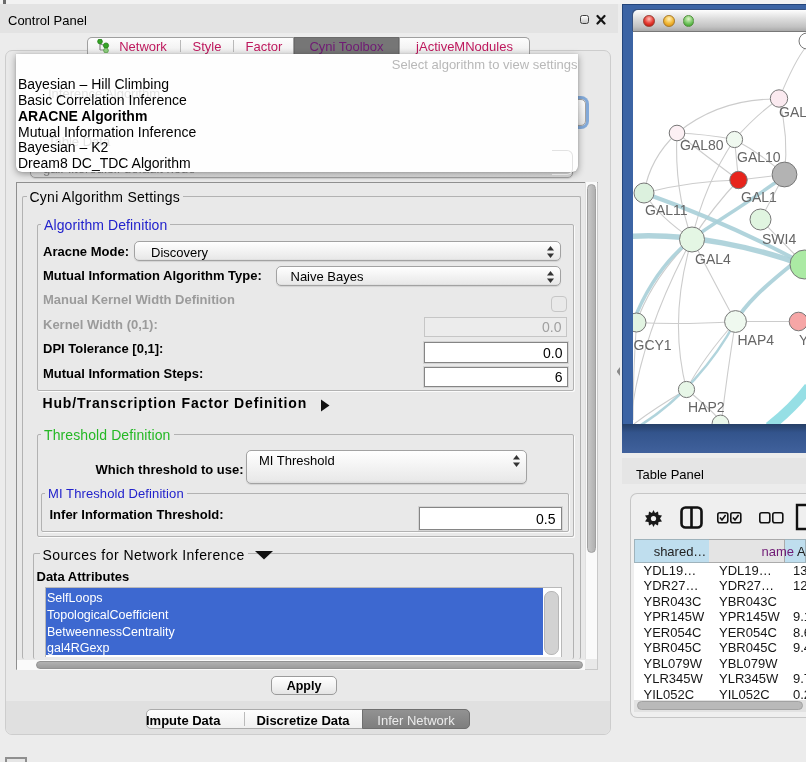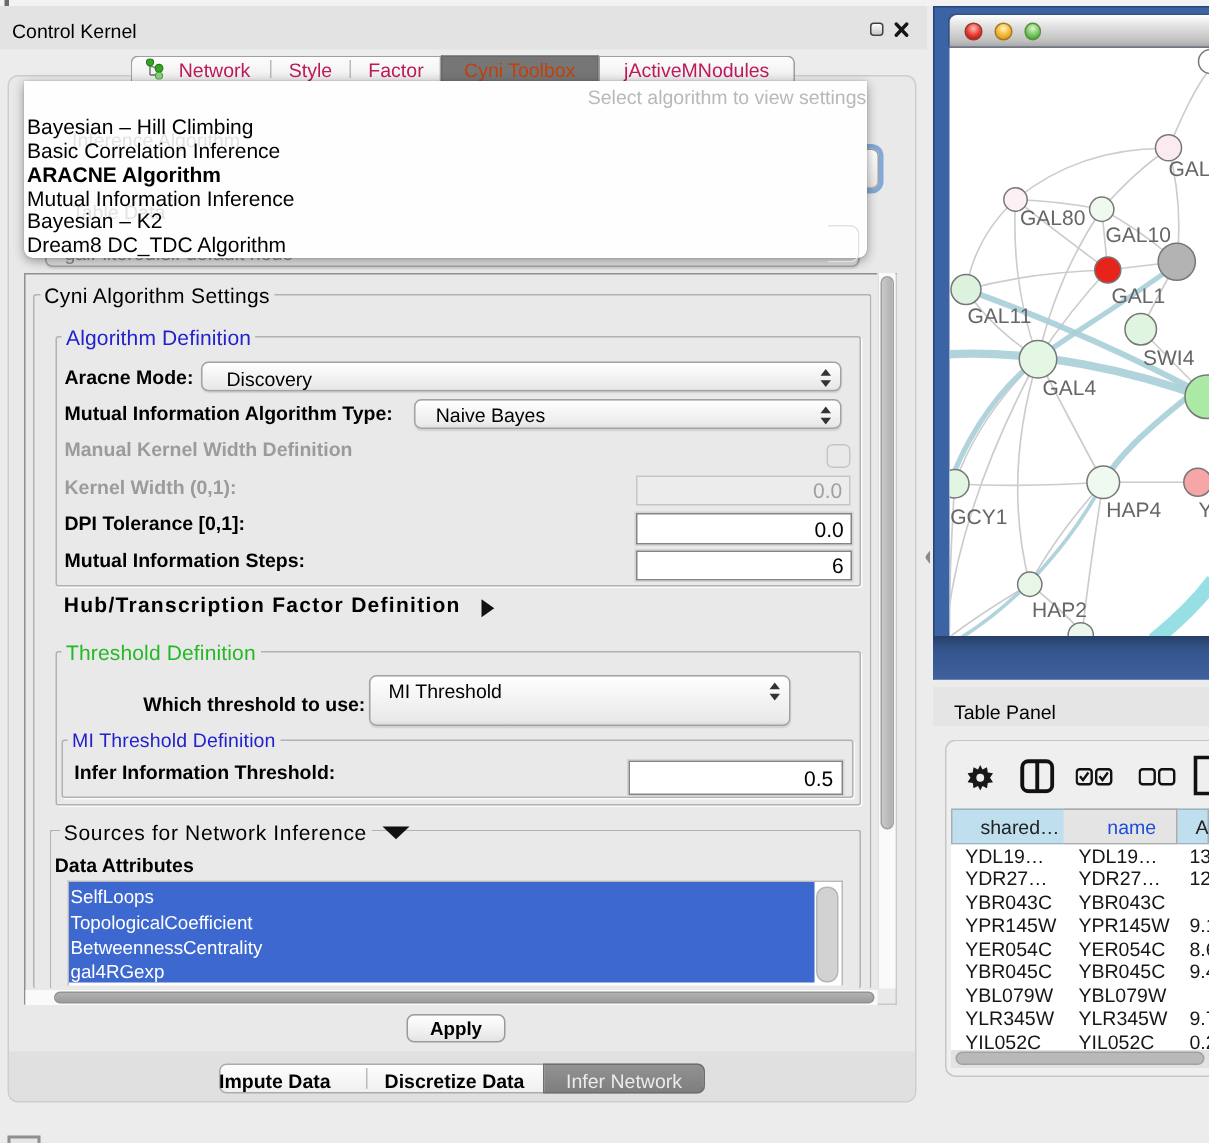--- a/index.html
+++ b/index.html
@@ -25,21 +25,21 @@
   .tabtxt{font-size:13px;color:#be185d;text-align:center;line-height:17px;}
   .sep{position:absolute;top:40px;width:1px;height:12px;background:#b9b9b9;}
 </style>
 </head>
 <body>
 
 <div class="a" style="left:0;top:0;width:806px;height:4px;background:#f2f2f2;"></div>
 <div class="a" style="left:3px;top:0;width:3px;height:4px;background:#6b6b6b;"></div>
 
 <div class="a" style="left:0;top:4px;width:618px;height:29px;background:#e3e3e3;"></div>
-<div class="a r13" style="left:8px;top:13px;">Control Kernel</div>
+<div class="a r13" style="left:8px;top:13px;">Control Panel</div>
 <div class="a" style="left:579.5px;top:14.5px;width:9.5px;height:9.5px;border:1.5px solid #3f3f3f;border-radius:2.5px;background:linear-gradient(#fdfdfd,#c8c8c8);"></div>
 <svg class="a" style="left:595.5px;top:13.5px;" width="10" height="11" viewBox="0 0 10 11">
     <path d="M1.5 2 L8.5 9.5 M8.5 2 L1.5 9.5" stroke="#151515" stroke-width="2.2" stroke-linecap="round"></path>
   </svg>
 
 <div class="a" style="left:5px;top:50px;width:606px;height:685px;background:#e9e9e9;border:1px solid #cdcdcd;border-radius:7px;"></div>
 
 <div class="a" style="left:6px;top:701px;width:604px;height:33px;background:#e0e0e0;border-radius:0 0 7px 7px;"></div>
 
 <div class="tab" style="left:87px;width:207px;border-radius:5px 0 0 0;"></div>
@@ -49,21 +49,21 @@
   <path d="M3 3 L3 11 M3 5 L8 6.5 M3 11 L8 11" stroke="#8a8a8a" stroke-width="1.2" fill="none"></path>
   <circle cx="3" cy="2.5" r="2.4" fill="#35a425" stroke="#1d7a12" stroke-width="0.7"></circle>
   <circle cx="9" cy="6.5" r="2.6" fill="#35a425" stroke="#1d7a12" stroke-width="0.7"></circle>
   <circle cx="9" cy="11.5" r="2.4" fill="#8ecf7f" stroke="#4a9a3a" stroke-width="0.7"></circle>
 </svg>
 <div class="a tabtxt" style="left:114px;top:38px;width:58px;">Network</div>
 <div class="sep" style="left:180px;"></div>
 <div class="a tabtxt" style="left:186px;top:38px;width:42px;">Style</div>
 <div class="sep" style="left:233px;"></div>
 <div class="a tabtxt" style="left:241px;top:38px;width:46px;">Factor</div>
-<div class="a tabtxt" style="left:296px;top:38px;width:101px;color:#c2410c;">Cyni Toolbox</div>
+<div class="a tabtxt" style="left:296px;top:38px;width:101px;color:#701a75;">Cyni Toolbox</div>
 <div class="a tabtxt" style="left:401px;top:38px;width:127px;">jActiveMNodules</div>
 
 <div class="combo" style="left:140px;top:99px;width:446px;height:27px;box-shadow:0 0 0 3px rgba(120,162,214,0.9);"></div>
 <div class="combo" style="left:30px;top:150px;width:543px;height:27.5px;">
   <span class="ct" style="color:#909090;top:9.5px;left:12px;">galFiltered.sif default node</span>
 </div>
 
 <div class="a" style="left:15.5px;top:54px;width:562px;height:118px;background:#fefefe;border-radius:0 0 6px 6px;box-shadow:0 2px 7px rgba(0,0,0,0.38),0 0 1px rgba(0,0,0,0.25);"></div>
 <div class="a" style="left:15.5px;top:57px;width:562px;font-size:13px;color:#b8b8b8;text-align:right;white-space:nowrap;">Select algorithm to view settings</div>
 
@@ -270,21 +270,21 @@
   <rect x="13.8" y="0.8" width="10" height="10" rx="2" fill="none" stroke="#111" stroke-width="1.6"></rect>
 </svg>
 <svg class="a" style="left:795px;top:503px;" width="20" height="28" viewBox="0 0 20 28">
   <path d="M2 2 L13 2 L18 7 L18 26 L2 26 Z" fill="none" stroke="#111" stroke-width="2.4"></path>
   <path d="M12.5 2.5 L12.5 8 L18 8" fill="none" stroke="#111" stroke-width="1.8"></path>
 </svg>
 
 <div class="a" style="left:633.5px;top:538.5px;width:172.5px;height:24px;background:#bfdeee;border:1px solid #9fb3bc;"></div>
 <div class="a" style="left:709px;top:538.5px;width:76px;height:24px;background:#e4e4e4;border:1px solid #ababab;border-left:none;"></div>
 <div class="a r13" style="left:640px;top:544px;width:80px;text-align:center;color:#222;">shared…</div>
-<div class="a r13" style="left:715px;top:544px;width:79px;text-align:center;color:#1d4ed8;">name</div>
+<div class="a r13" style="left:715px;top:544px;width:79px;text-align:right;color:#701a75;">name</div>
 <div class="a r13" style="left:797px;top:544px;color:#222;">AR</div>
 <div class="a" style="left:633.5px;top:563px;width:172.5px;height:138px;background:#fff;"></div>
 <div class="a" style="left:643.5px;top:562.8px;font-size:13px;color:#161616;line-height:15.5px;white-space:nowrap;">YDL19…<br>YDR27…<br>YBR043C<br>YPR145W<br>YER054C<br>YBR045C<br>YBL079W<br>YLR345W<br>YIL052C</div>
 <div class="a" style="left:719px;top:562.8px;font-size:13px;color:#161616;line-height:15.5px;white-space:nowrap;">YDL19…<br>YDR27…<br>YBR043C<br>YPR145W<br>YER054C<br>YBR045C<br>YBL079W<br>YLR345W<br>YIL052C</div>
 <div class="a" style="left:793px;top:562.8px;font-size:13px;color:#161616;line-height:15.5px;white-space:nowrap;">13.6<br>12.9<br><br>9.1<br>8.6<br>9.4<br><br>9.7<br>0.2</div>
 
 <div class="a" style="left:633.5px;top:700px;width:172.5px;height:12px;background:#e2e2e2;"></div>
 <div class="a" style="left:637px;top:701px;width:166px;height:9px;background:#b9b9b9;border:1px solid #a2a2a2;border-radius:5px;"></div>
 
 </body></html>

